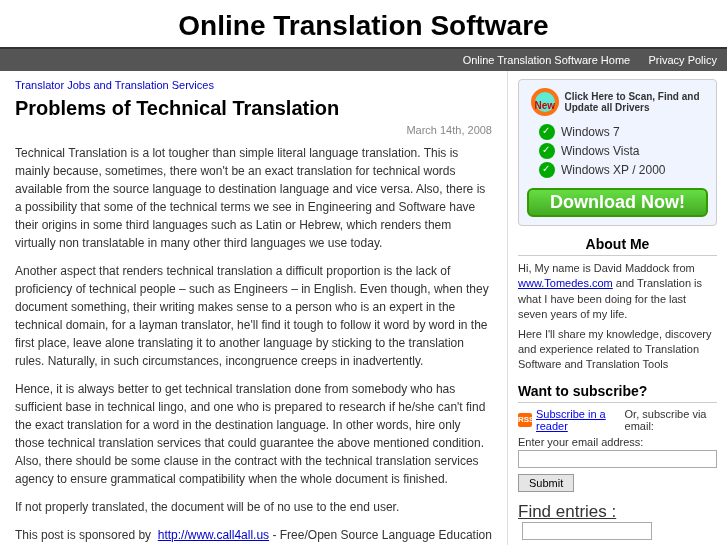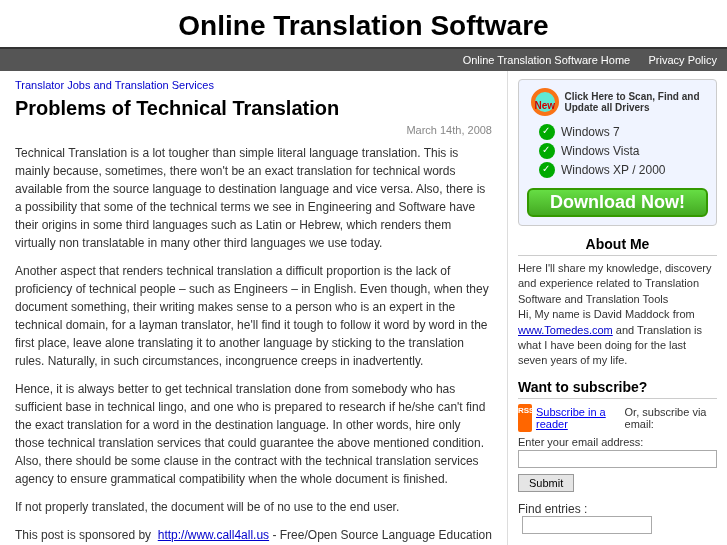--- a/index.html
+++ b/index.html
@@ -50,21 +50,21 @@
     
     .sidebar-section { margin-bottom: 10px; }
     .sidebar-section h3 { font-size: 14px; font-weight: bold; color: #000; border-bottom: 1px solid #ccc; padding-bottom: 3px; margin-bottom: 5px; text-align: center; }
     .sidebar-section p { font-size: 11px; line-height: 1.4; color: #333; }
     .sidebar-section a { color: #0000cc; }
 
     
     .subscribe-section { margin-bottom: 10px; }
     .subscribe-section h3 { font-size: 14px; font-weight: bold; color: #000; border-bottom: 1px solid #ccc; padding-bottom: 3px; margin-bottom: 5px; }
     .subscribe-row { font-size: 11px; margin-bottom: 4px; display: flex; align-items: center; gap: 4px; }
-    .rss-icon { display: inline-block; width: 14px; height: 28px; background: #ff6600; border-radius: 2px; color: #fff; font-size: 8px; font-weight: bold; text-align: center; line-height: 14px; }
+    .rss-icon { display: inline-block; width: 14px; height: 14px; background: #ff6600; border-radius: 2px; color: #fff; font-size: 8px; font-weight: bold; text-align: center; line-height: 14px; }
     .subscribe-section input[type="text"] { width: 100%; border: 1px solid #aaa; padding: 2px 4px; font-size: 11px; }
     .subscribe-section .email-label { font-size: 11px; margin-bottom: 2px; display: block; }
     .submit-btn { background: #e5e5e5; border: 1px solid #999; padding: 2px 10px; font-size: 11px; cursor: pointer; margin-top: 6px; }
 
     
     .find-section { margin-bottom: 10px; }
     .find-section input[type="text"] { width: 100%; border: 1px solid #aaa; padding: 2px 4px; font-size: 11px; }
   </style>
 </head>
 <body>
@@ -117,38 +117,38 @@
         <div class="win-item">
           <span class="win-check"></span>
           <span>Windows  XP / 2000</span>
         </div>
       </div>
       <a href="#" class="download-btn">Download Now!</a>
     </div>
 
     <div class="sidebar-section">
       <h3>About Me</h3>
-      <p style="margin-top:4px;">Here I'll share my knowledge, discovery and experience related to Translation Software and Translation Tools</p>
       <p>
         <span>Hi, My name is David Maddock from </span><a href="#">www.Tomedes.com</a><span> and Translation is what I have been doing for the last seven years of my life.</span>
       </p>
+      <p style="margin-top:4px;">Here I'll share my knowledge, discovery and experience related to Translation Software and Translation Tools</p>
     </div>
 
     <div class="subscribe-section">
       <h3>Want to subscribe?</h3>
       <div class="subscribe-row">
         <span class="rss-icon">RSS</span>
         <a href="#">Subscribe in a reader</a>
         <span>Or, subscribe via email:</span>
       </div>
       <label class="email-label">Enter your email address:</label>
       <input type="text" style="">
       <br>
       <button class="submit-btn">Submit</button>
     </div>
 
     <div class="find-section">
-      <span style="font-size:12px;">Find entries :</span>
+      <span style="font-size:17px;text-decoration:underline;">Find entries :</span>
       <input type="text" style="width: 130px; border: 1px solid rgb(170, 170, 170); padding: 2px 4px; font-size: 11px; margin-left: 4px;">
     </div>
 
   </div>
 </div>
 
 </body></html>

